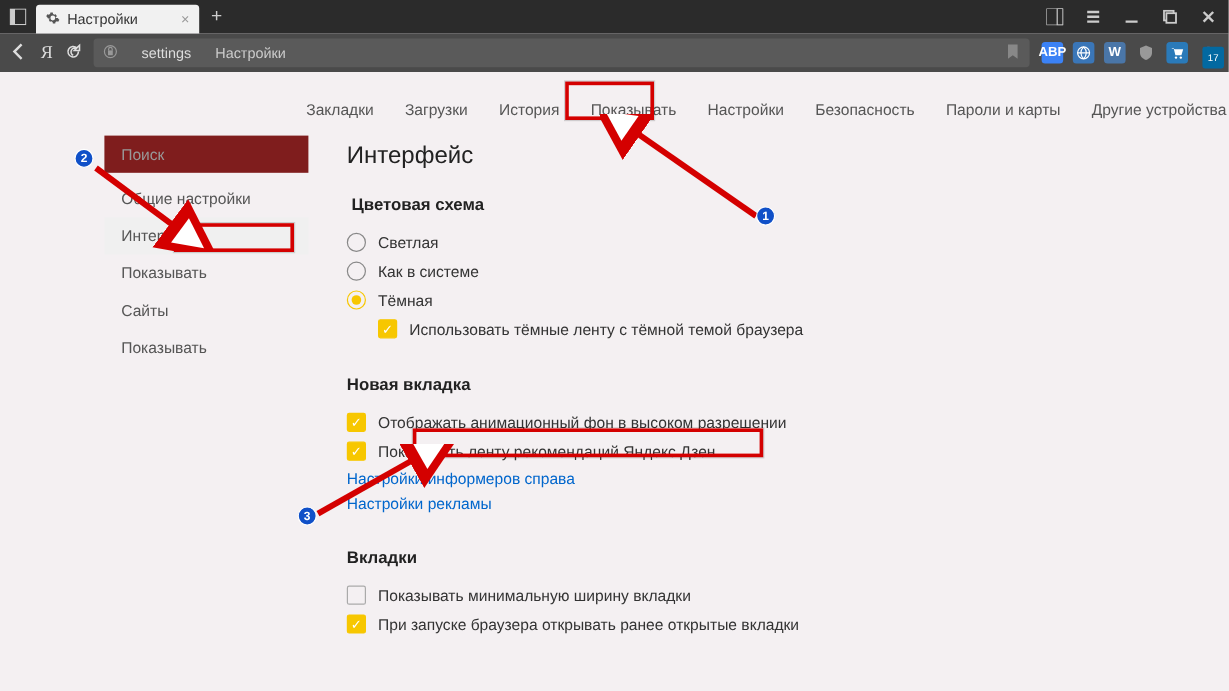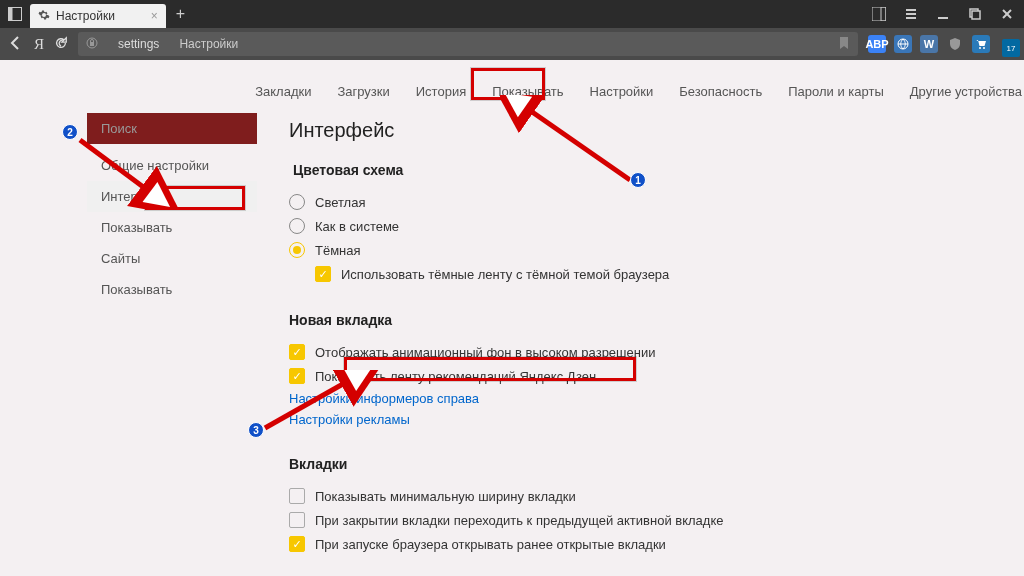--- a/index.html
+++ b/index.html
@@ -210,24 +210,20 @@
         <span class="checkbox on">✓</span>
         <span>Показывать ленту рекомендаций Яндекс.Дзен</span>
       </div>
     <div class="link indent" style="padding-left:0;">Настройки информеров справа</div>
     <div class="link">Настройки рекламы</div>
 
     <div class="sub-title">Вкладки</div>
     <div class="check">
         <span class="checkbox"></span>
         <span>Показывать минимальную ширину вкладки</span>
-      </div>
-    <div class="check">
-        <span class="checkbox"></span>
-        <span>При закрытии вкладки переходить к предыдущей активной вкладке</span>
       </div>
     <div class="check">
         <span class="checkbox on">✓</span>
         <span>При запуске браузера открывать ранее открытые вкладки</span>
       </div>
   </div>
 </div>
 
 <div class="hl" style="left:471px; top:68px; width:74px; height:32px;"></div>
 <div class="hl" style="left:145px; top:186px; width:100px; height:24px;"></div>

